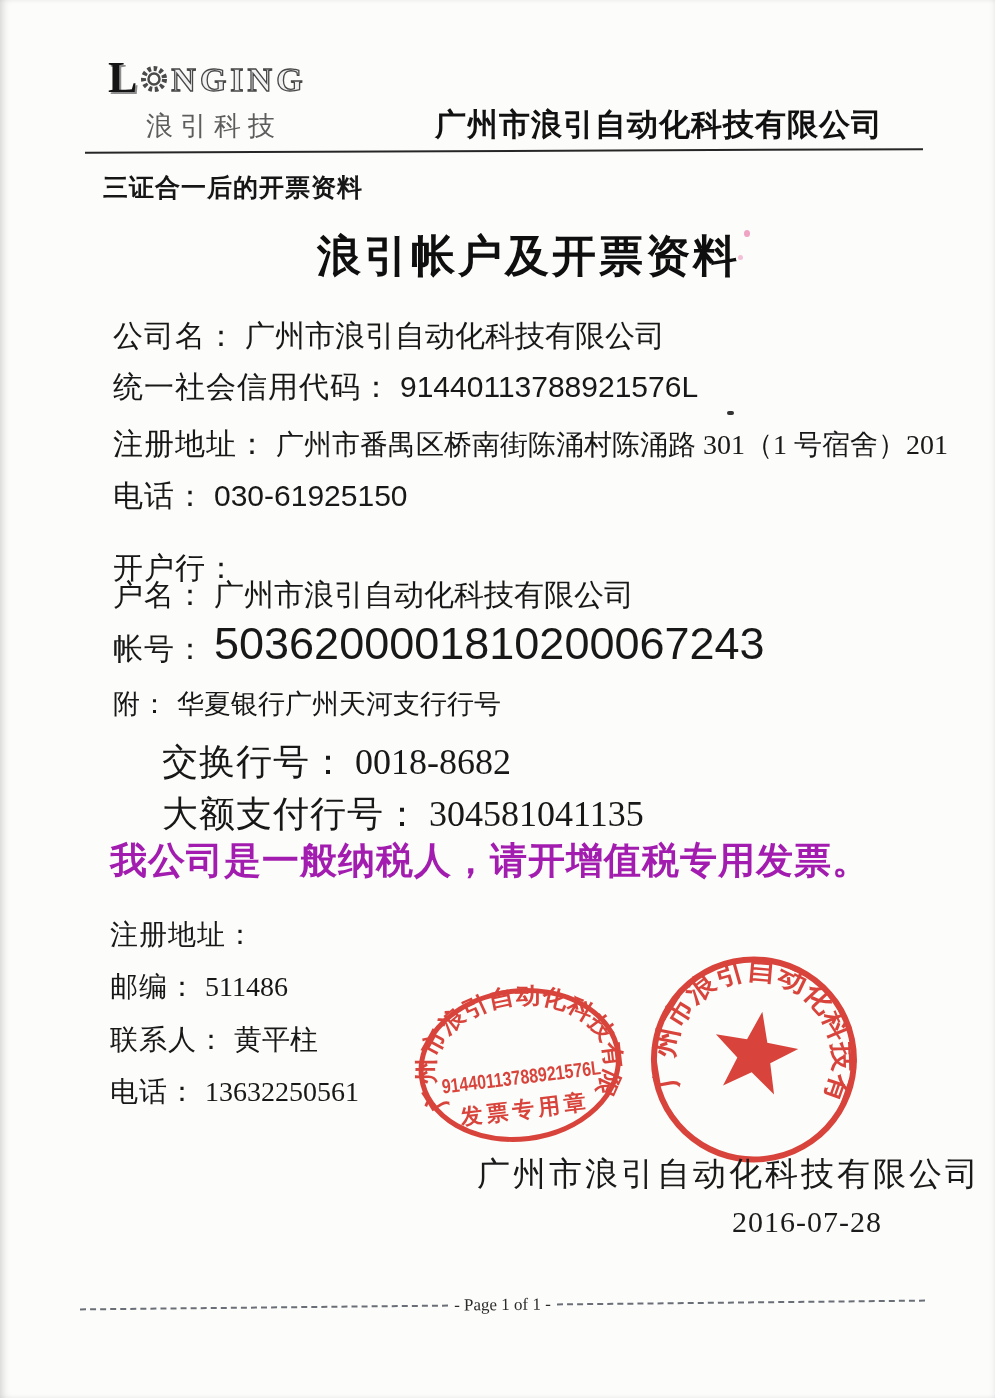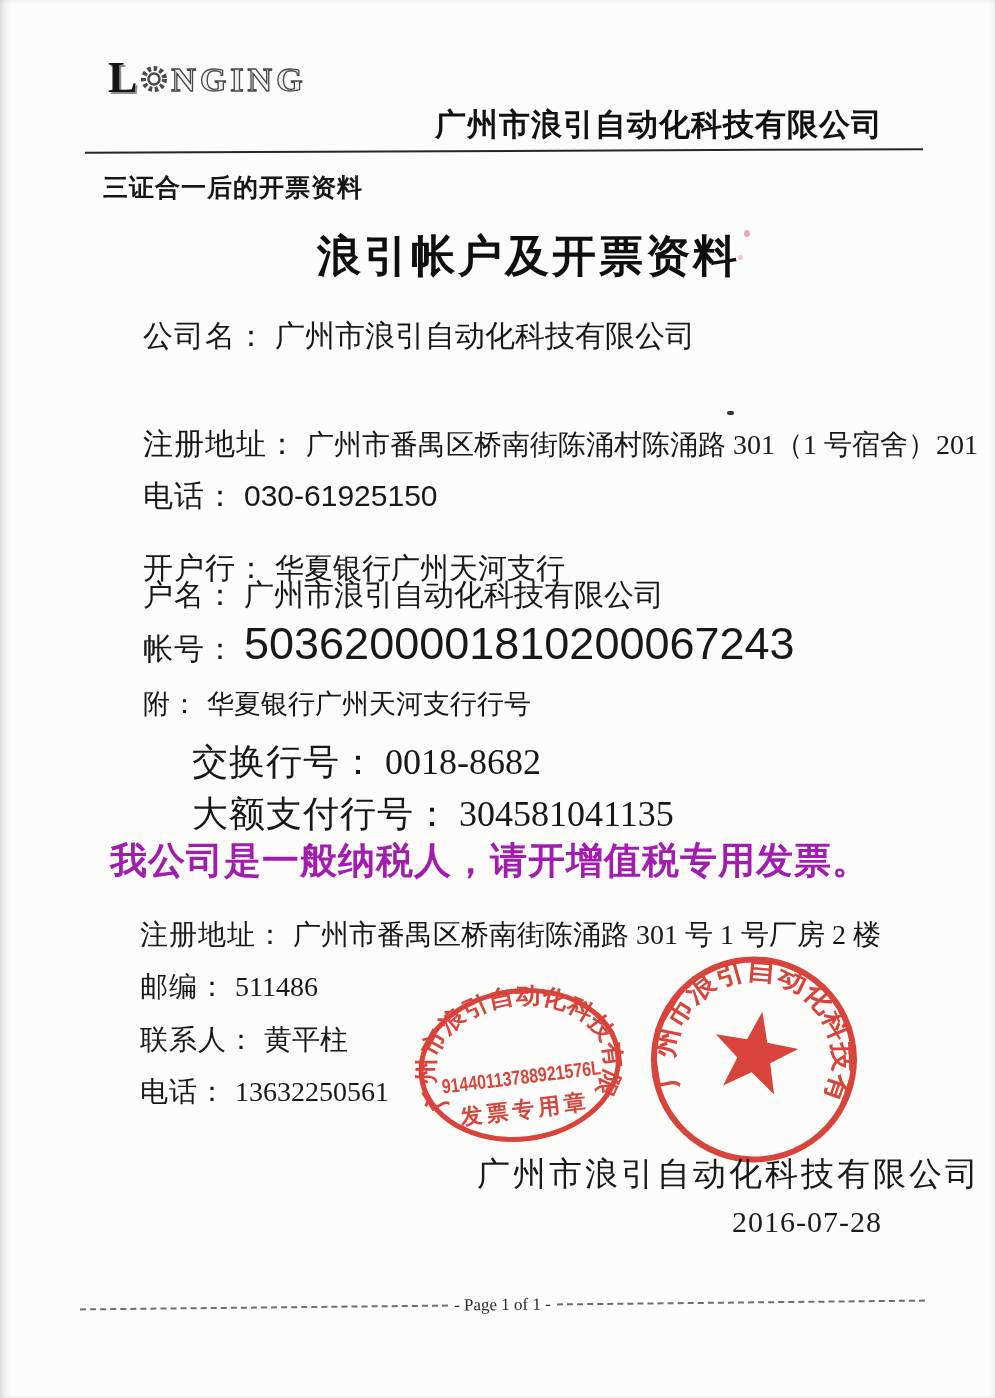--- a/index.html
+++ b/index.html
@@ -23,21 +23,21 @@
   .logo-rest{font-family:"Liberation Serif",serif;font-weight:bold;font-size:34px;letter-spacing:4px;color:#f1f1f1;-webkit-text-stroke:1.3px #474747;line-height:1;margin-top:4px;}
   .logo-sub{font-size:27px;color:#5d5d5d;letter-spacing:7px;margin:8px 0 0 38px;}
   .hdr-company{right:112px;top:104px;font-size:31px;letter-spacing:1px;color:#111;}
   .hdr-rule{left:85px;top:150px;width:838px;height:2px;background:#262626;transform:rotate(-0.25deg);}
   .doc-note{left:103px;top:171px;font-size:25px;letter-spacing:1px;color:#161616;}
 
   
   .title{left:0;right:0;top:227px;text-align:center;font-size:44px;letter-spacing:3px;padding-left:62px;color:#0f0f0f;}
 
   
-  .row{left:113px;font-size:30px;color:#181818;display:flex;align-items:baseline;margin-left:30px;}
+  .row{left:113px;font-size:30px;color:#181818;display:flex;align-items:baseline;}
   .row .lbl{letter-spacing:1px;}
   .row .val{margin-left:8px;}
   .v-serif{font-family:"Liberation Serif",serif;}
   .acct-val{font-size:45px;letter-spacing:0px;margin-left:10px;font-weight:500;}
   .small-row{font-size:27px;font-family:"Liberation Serif",serif;}
   .indent{left:162px;font-size:36px;font-family:"Liberation Serif",serif;}
   .notice{left:110px;top:836px;font-size:37px;letter-spacing:1px;color:#a21caf;}
   .c-row{left:110px;font-size:28px;font-family:"Liberation Serif",serif;}
 
   
@@ -64,43 +64,47 @@
     <div class="logo-line1">
       <span class="logo-l">L</span>
       <span class="logo-gear">
         <svg width="30" height="30" viewBox="0 0 30 30">
           <circle cx="15" cy="15" r="10.5" fill="none" stroke="#4a4a4a" stroke-width="5" stroke-dasharray="3.4 2.7"></circle>
           <circle cx="15" cy="15" r="5.5" fill="none" stroke="#4a4a4a" stroke-width="2.5"></circle>
         </svg>
       </span>
       <span class="logo-rest">NGING</span>
     </div>
+    <div class="logo-sub">浪引科技</div>
   </div>
 
   <div class="abs hdr-company b">广州市浪引自动化科技有限公司</div>
   <div class="abs hdr-rule"></div>
   <div class="abs doc-note b">三证合一后的开票资料</div>
 
   <div class="abs title b">浪引帐户及开票资料</div>
 
   <div class="abs row" style="top:316px">
     <span class="lbl">公司名：</span>
     <span class="val">广州市浪引自动化科技有限公司</span>
   </div>
+  <div class="abs row" style="top:367px">
+    <span class="lbl">统一社会信用代码：</span>
+    <span class="val">91440113788921576L</span>
+  </div>
   <div class="abs row" style="top:424px">
     <span class="lbl">注册地址：</span>
     <span class="val v-serif" style="font-size:28px">广州市番禺区桥南街陈涌村陈涌路 301（1 号宿舍）201</span>
   </div>
   <div class="abs row" style="top:476px">
     <span class="lbl">电话：</span>
     <span class="val">030-61925150</span>
   </div>
   <div class="abs row" style="top:548px">
     <span class="lbl">开户行：</span>
-    <span class="val v-serif" style="font-size:29px">华夏银行广州天河支行</span>
   </div>
   <div class="abs row" style="top:575px">
     <span class="lbl">户名：</span>
     <span class="val">广州市浪引自动化科技有限公司</span>
   </div>
   <div class="abs row" style="top:618px">
     <span class="lbl">帐号：</span>
     <span class="val acct-val">5036200001810200067243</span>
   </div>
   <div class="abs row small-row" style="top:686px">
@@ -113,21 +117,20 @@
   </div>
   <div class="abs row indent" style="top:790px">
     <span class="lbl">大额支付行号：</span>
     <span class="val">304581041135</span>
   </div>
 
   <div class="abs notice b">我公司是一般纳税人，请开增值税专用发票。</div>
 
   <div class="abs row c-row" style="top:916px">
     <span class="lbl">注册地址：</span>
-    <span class="val">广州市番禺区桥南街陈涌路 301 号 1 号厂房 2 楼</span>
   </div>
   <div class="abs row c-row" style="top:968px">
     <span class="lbl">邮编：</span>
     <span class="val">511486</span>
   </div>
   <div class="abs row c-row" style="top:1021px">
     <span class="lbl">联系人：</span>
     <span class="val">黄平柱</span>
   </div>
   <div class="abs row c-row" style="top:1073px">

